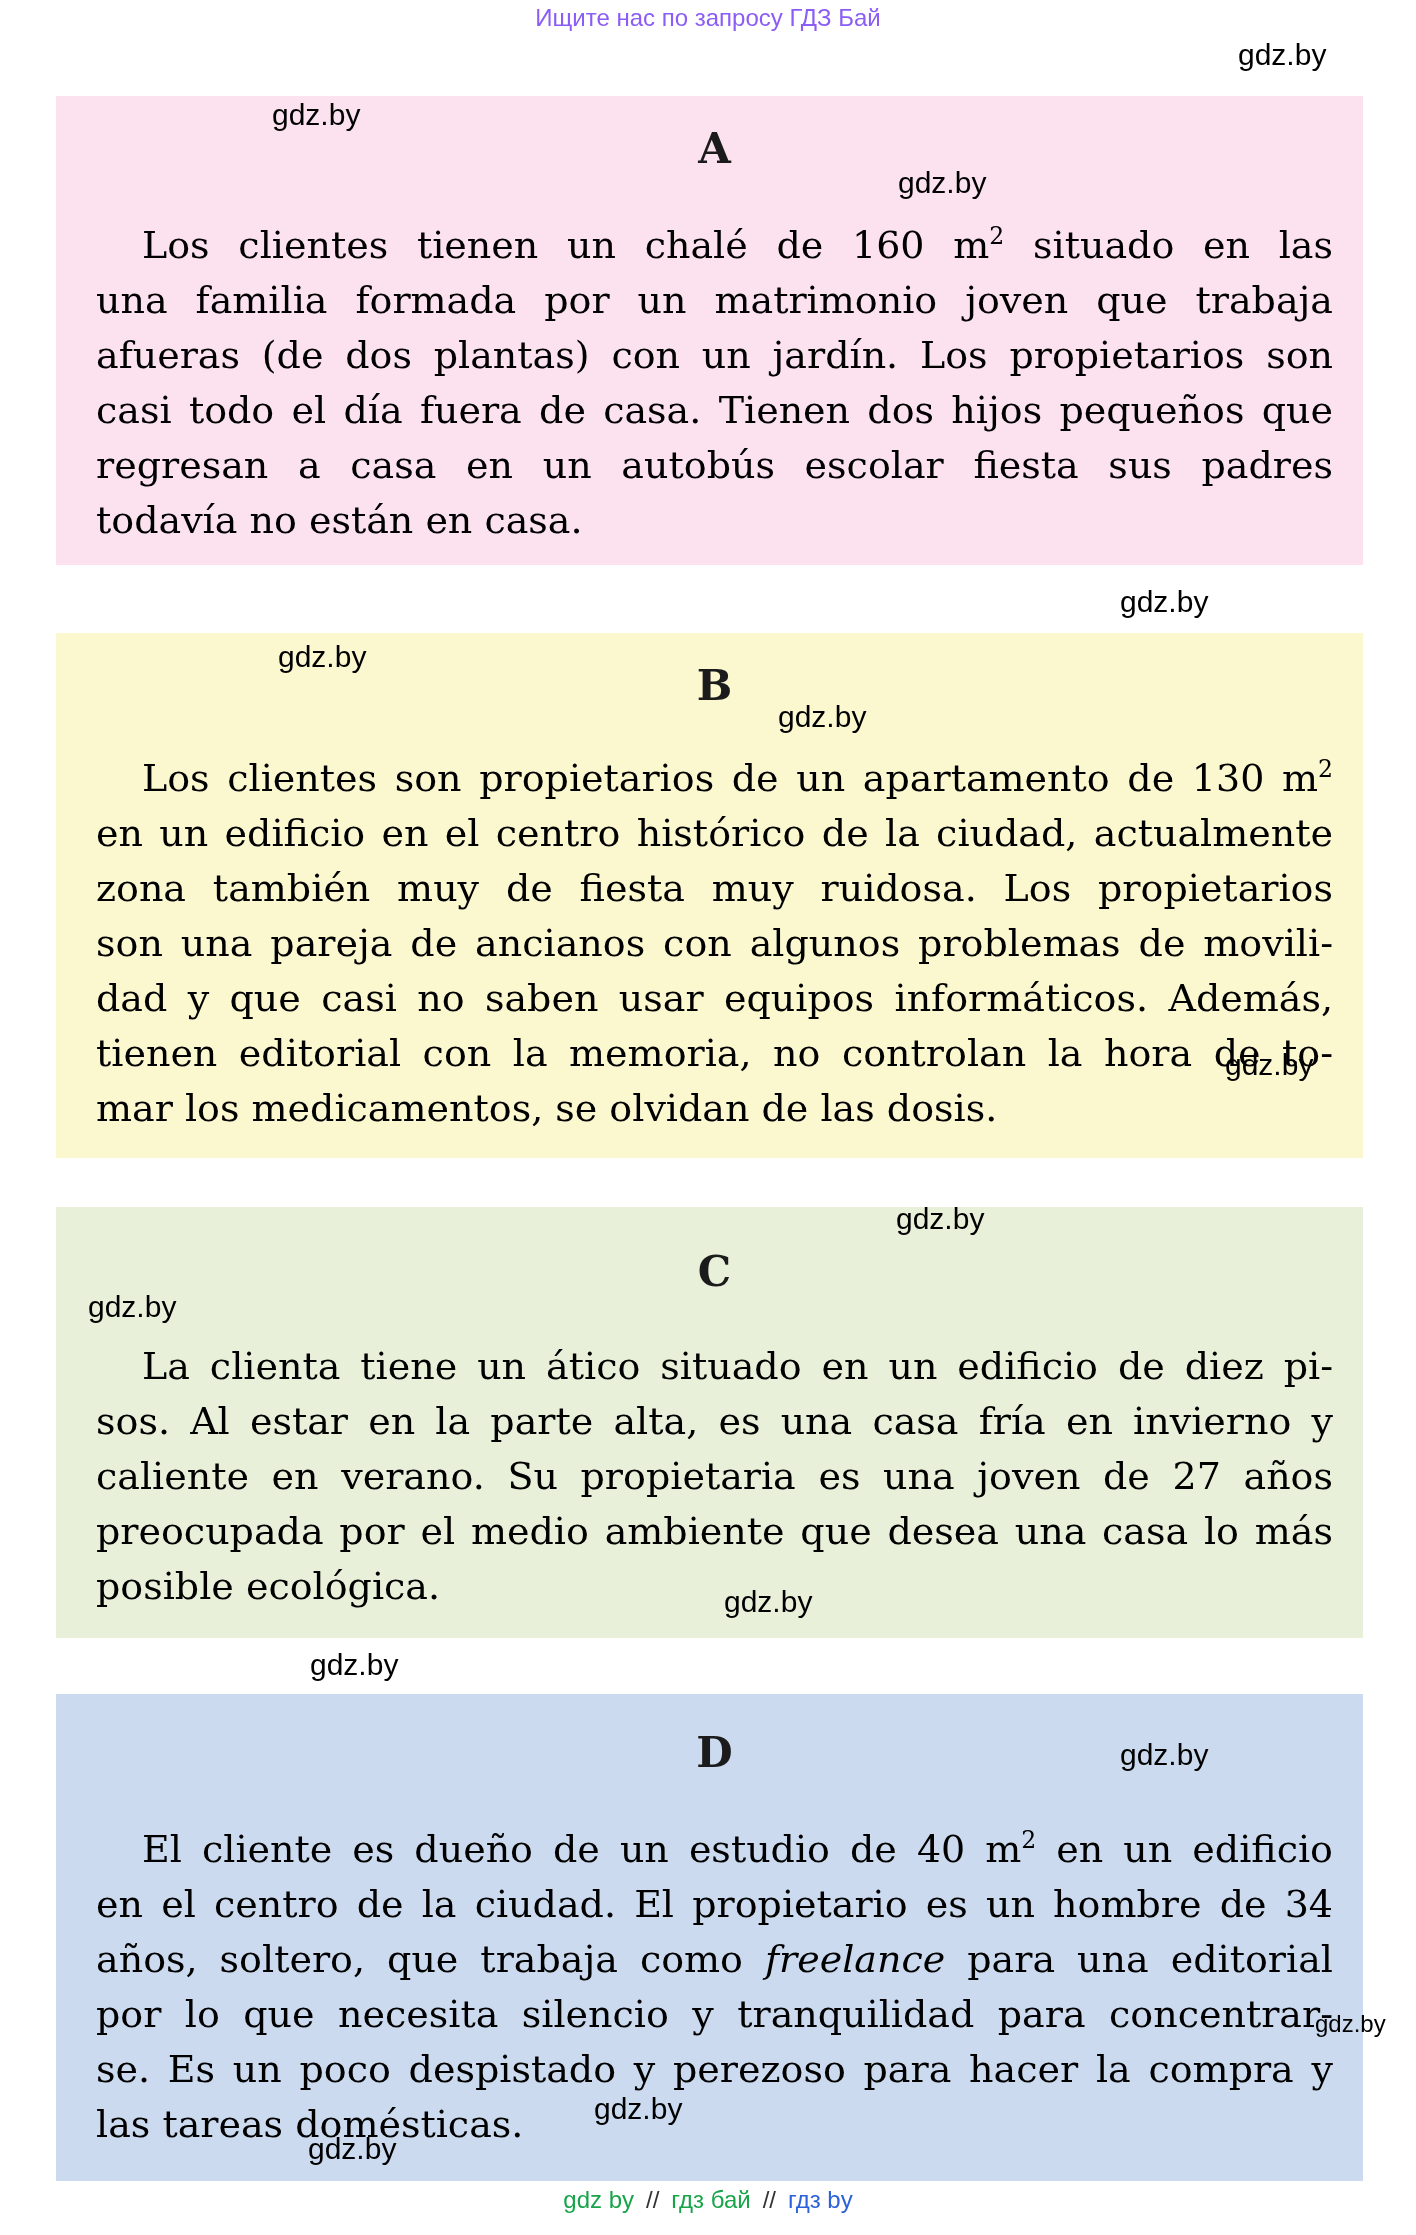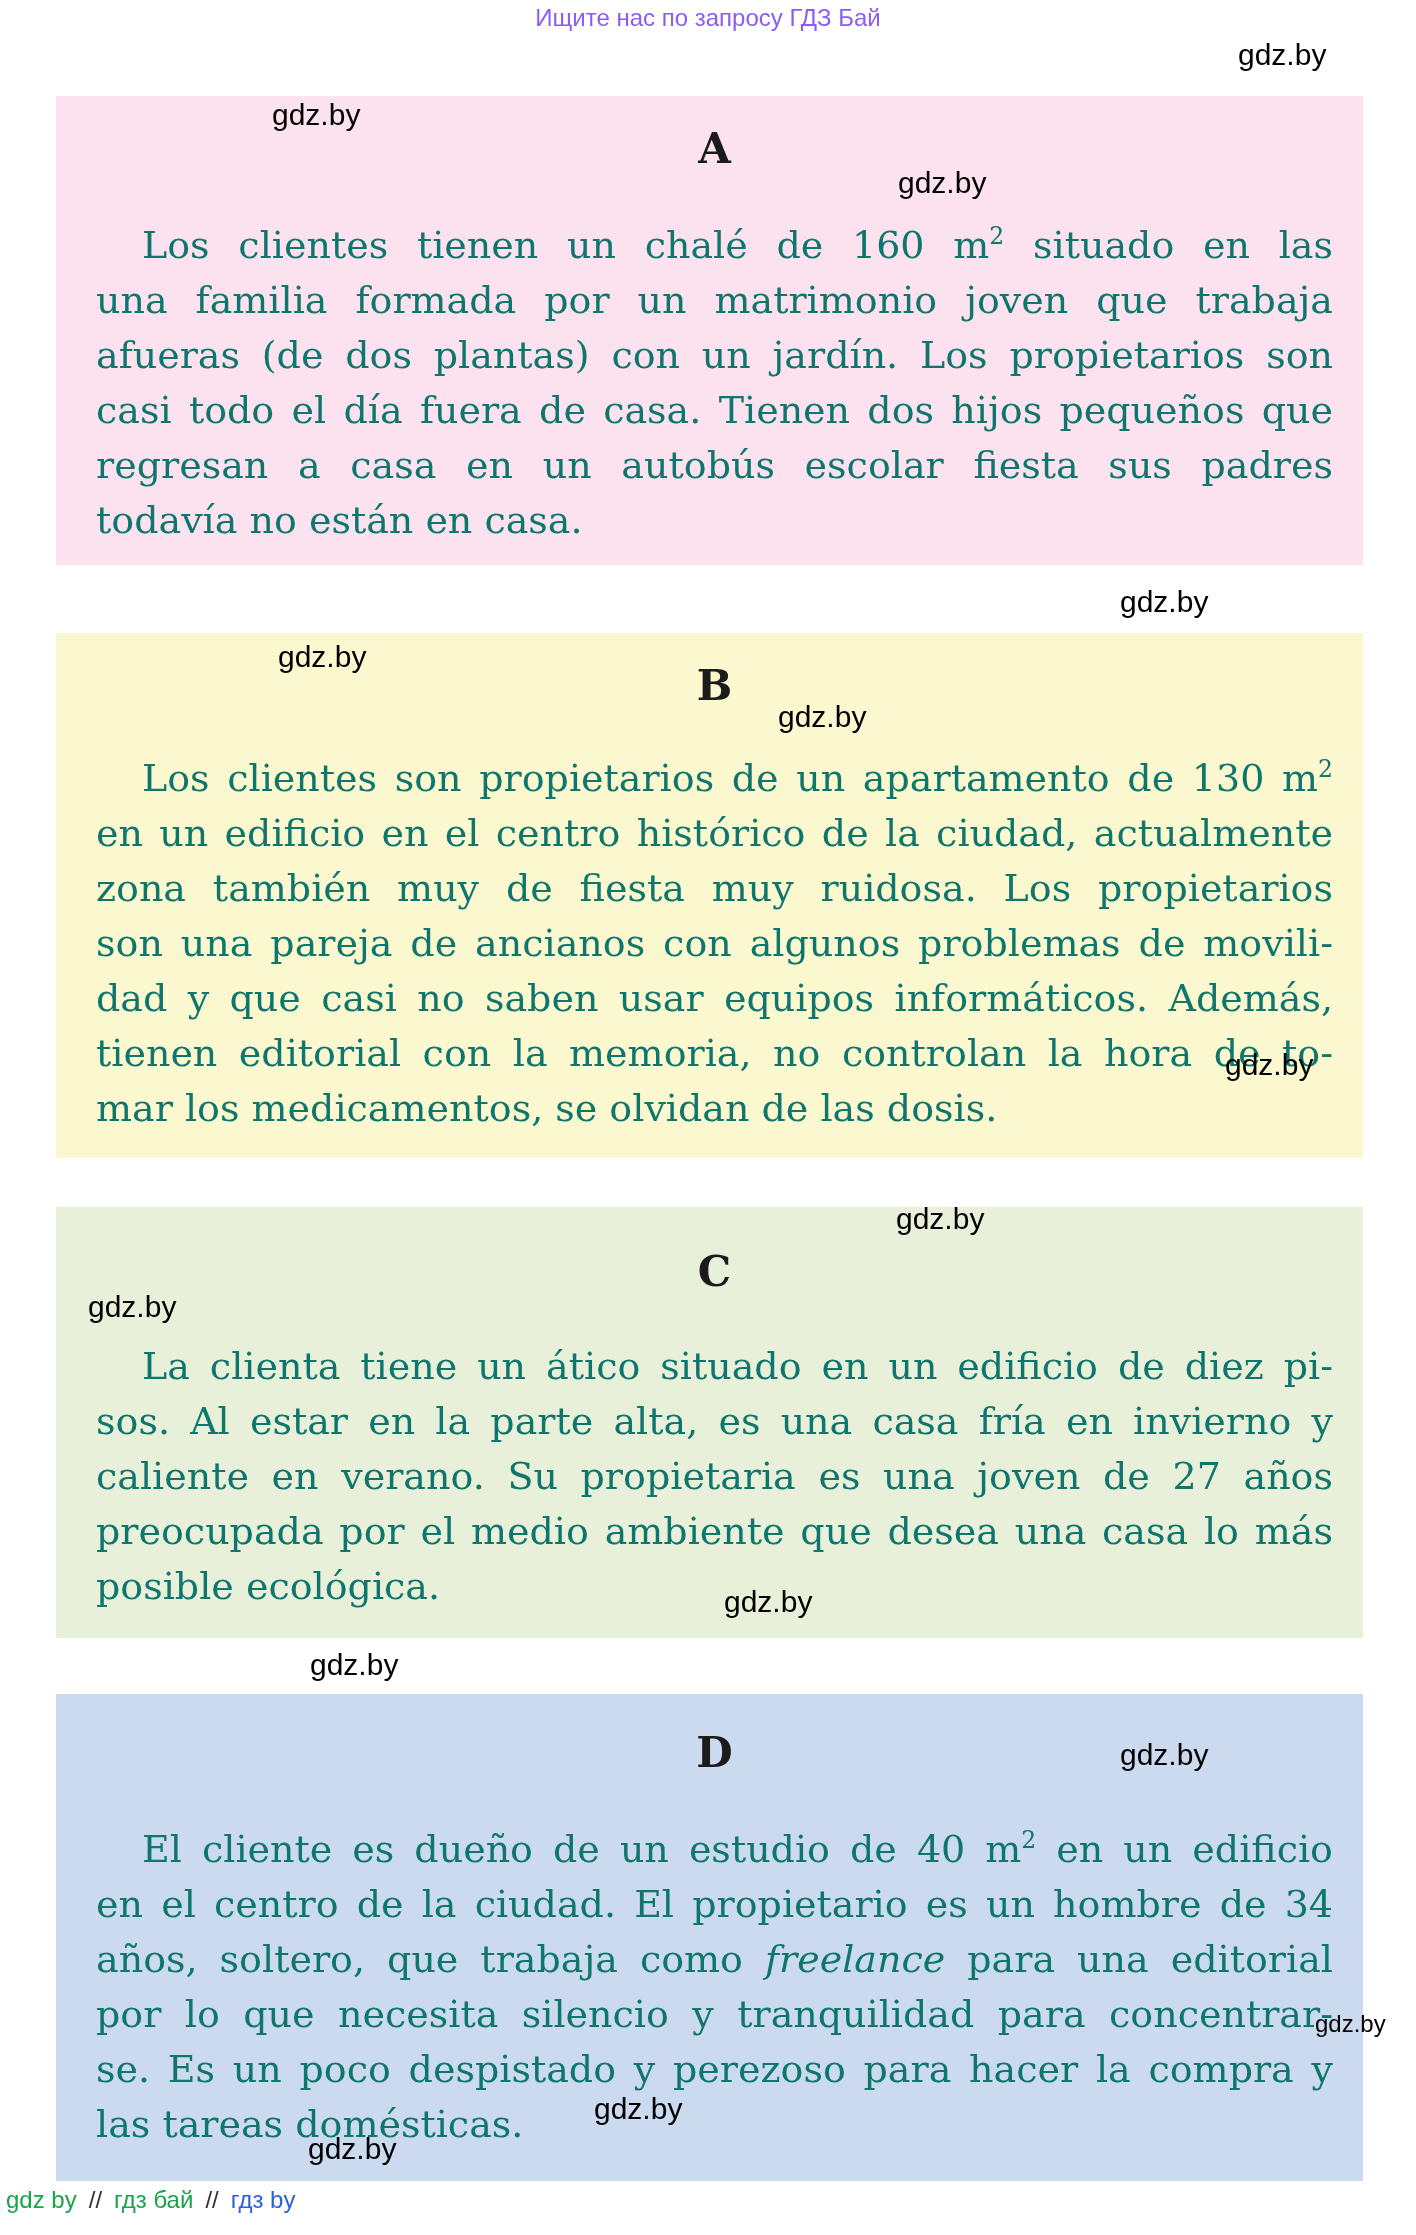--- a/index.html
+++ b/index.html
@@ -47,35 +47,35 @@
     line-height: 50px;
     color: #1b1b1b;
   }
   .block-a .block-header { margin-bottom: 44px; }
   .block-b .block-header { margin-bottom: 40px; }
   .block-c .block-header { margin-bottom: 42px; }
   .block-d .block-header { margin-bottom: 44px; }
   .para {
     font-size: 38px;
     line-height: 55px;
-    color: #0f766e;
+    color: #000000;
   }
   .para .line {
     text-align: justify;
     text-align-last: justify;
   }
   .para .line.last { text-align-last: left; }
   .para .line:first-child { text-indent: 46px; }
   .para sup { font-size: 62%; line-height: 0; vertical-align: super; }
   .para em { font-style: italic; }
   .footer {
     position: absolute;
     top: 2186px; left: 0;
     width: 100%;
-    text-align: left;
+    text-align: center;
     font-family: "Liberation Sans", sans-serif;
     font-size: 24px;
     color: #444444;
   }
   .footer span { margin: 0 6px; }
   .f-green { color: #18a54a; }
   .f-blue  { color: #2b62d9; }
   .f-sep   { color: #333333; }
 </style>
 </head>

